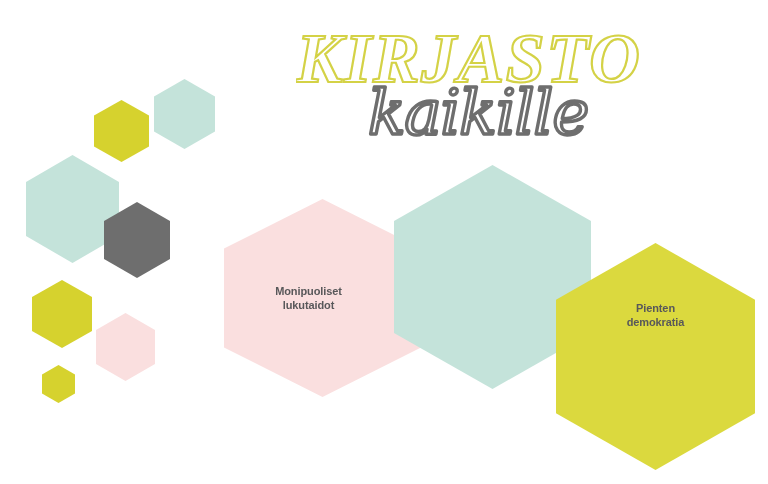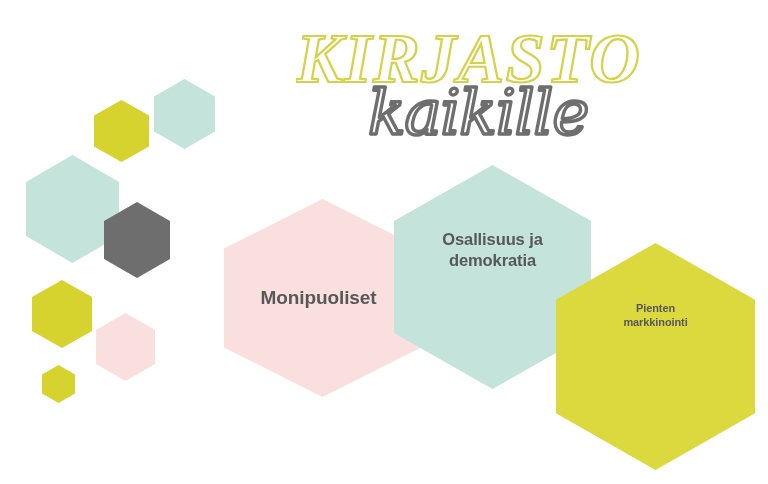--- a/index.html
+++ b/index.html
@@ -36,21 +36,21 @@
     line-height: 1.28;
     letter-spacing: -0.1px;
     pointer-events: none;
   }
 
   
   #hex-pink       { left: 224px; top: 199px;  width: 197px; height: 198px; }
   #hex-teal       { left: 394px; top: 165px;  width: 197px; height: 224px; }
   #hex-yellow     { left: 556px; top: 243px;  width: 199px; height: 227px; }
 
-  #label-pink     { left: 220px; top: 199px;  width: 197px; height: 198px; font-size: 19px; }
+  #label-pink     { left: 210px; top: 199px;  width: 197px; height: 198px; font-size: 11px; }
   #label-teal     { left: 394px; top: 165px;  width: 197px; height: 224px; font-size: 16.5px; align-items: flex-start; padding-top: 64px; box-sizing: border-box; }
   #label-yellow   { left: 556px; top: 243px;  width: 199px; height: 227px; font-size: 11px; align-items: flex-start; padding-top: 58px; box-sizing: border-box; }
 
   
   #deco-teal-1    { left: 154px; top: 79px;   width: 61px;  height: 70px;  }
   #deco-yellow-1  { left: 94px;  top: 100px;  width: 55px;  height: 62px;  }
   #deco-teal-2    { left: 26px;  top: 155px;  width: 93px;  height: 108px; }
   #deco-gray-1    { left: 104px; top: 202px;  width: 66px;  height: 76px;  }
   #deco-yellow-2  { left: 32px;  top: 280px;  width: 60px;  height: 68px;  }
   #deco-pink-1    { left: 96px;  top: 313px;  width: 59px;  height: 68px;  }
@@ -96,34 +96,29 @@
   <div class="hex" id="deco-pink-1" style="background: rgb(250, 223, 223);"></div>
   <div class="hex" id="deco-yellow-3" style="background: rgb(214, 210, 46);"></div>
 
   <div class="hex" id="hex-pink" style="background: rgb(250, 223, 223);"></div>
   <div class="hex" id="hex-teal" style="background: rgb(196, 227, 218);"></div>
   <div class="hex" id="hex-yellow" style="background: rgb(219, 217, 62);"></div>
 
   <div class="hex-label" id="label-pink" style="color: rgb(88, 88, 90);">
     <div>
       <div>Monipuoliset</div>
+      <div>lukutaidot</div>
     </div>
   </div>
 
-  <div class="hex-label" id="label-teal" style="color: rgb(88, 88, 90);">
-    <div>
-      <div>Osallisuus ja</div>
-      <div>demokratia</div>
-    </div>
-  </div>
 
   <div class="hex-label" id="label-yellow" style="color: rgb(88, 88, 90);">
     <div>
       <div>Pienten</div>
-      <div>markkinointi</div>
+      <div>demokratia</div>
     </div>
   </div>
 
   <div id="title-block">
 
     <div id="title-script-wrap">
       <svg width="260" height="72" viewBox="0 0 260 72" xmlns="http://www.w3.org/2000/svg">
         <text id="title-script-text" x="0" y="56" font-family="'DejaVu Serif', 'Liberation Serif', serif" font-size="62" font-style="italic" font-weight="400" letter-spacing="-1" fill="none" stroke="#6e6e6e" stroke-width="3.4" stroke-linecap="round" stroke-linejoin="round">kaikille</text>
       </svg>
     </div>

